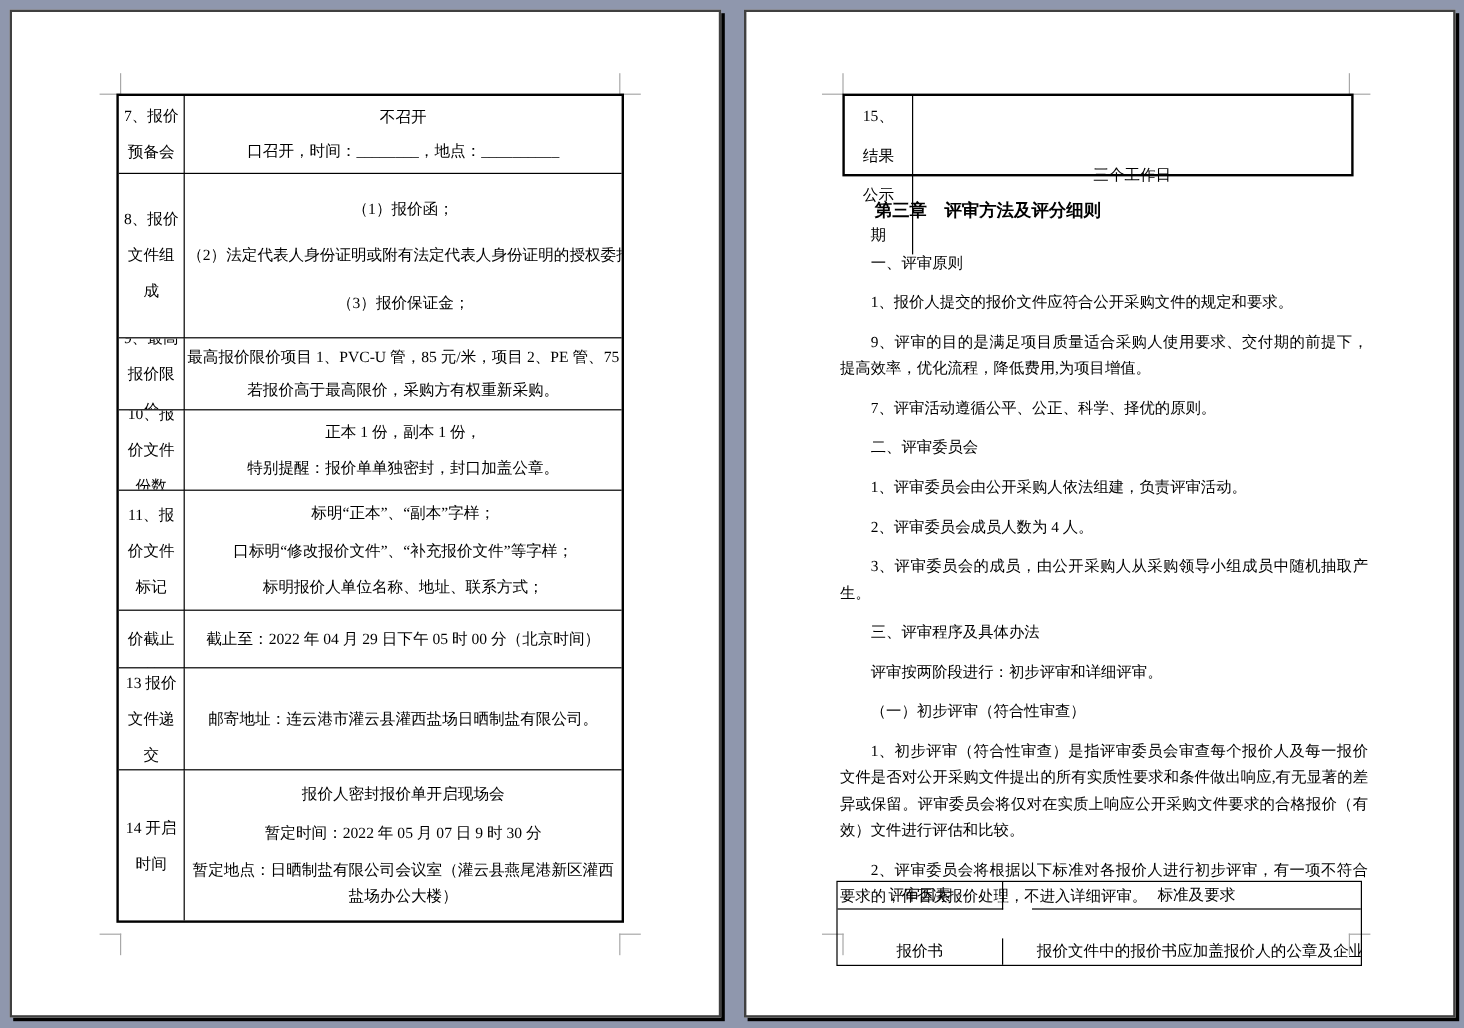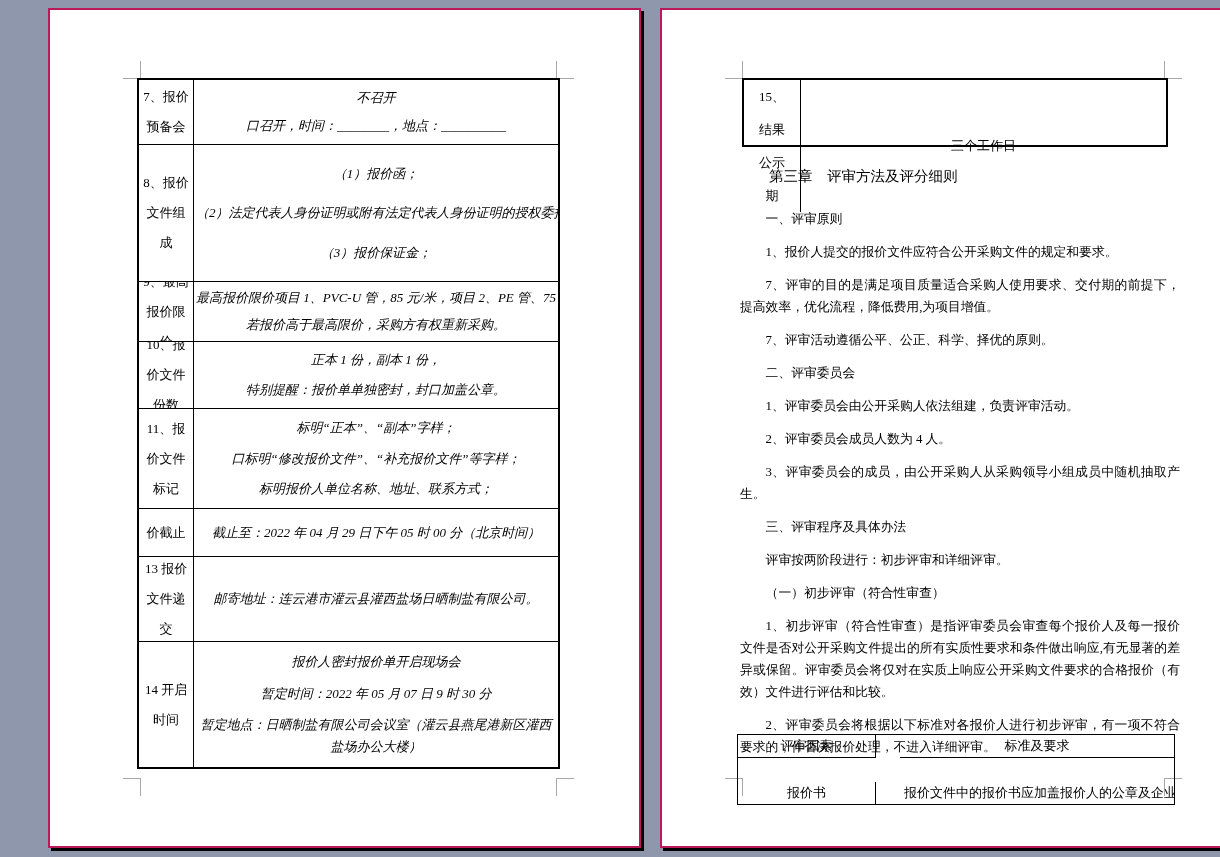--- a/index.html
+++ b/index.html
@@ -5,23 +5,22 @@
   html,body{margin:0;padding:0;}
   body{
     width:1220px;height:857px;overflow:hidden;
     background:#8f97ad;
     font-family:"Liberation Serif","DejaVu Serif",serif;
     color:#000;
     position:relative;
   }
   .page{
     position:absolute;top:8px;width:589px;height:836px;
-    background:#fff;border:2px solid #be185d;
+    background:#fff;border:2px solid #404040;
     box-shadow:3px 3px 0 #000;
-    margin-left:40px;
   }
   #page-left{left:8px;}
   #page-right{left:620px;}
 
   
   .mark{position:absolute;width:17px;height:17px;border:0 solid #a8a8a8;}
   .mark.tl{border-right:1px solid #a8a8a8;border-bottom:1px solid #a8a8a8;}
   .mark.tr{border-left:1px solid #a8a8a8;border-bottom:1px solid #a8a8a8;}
   .mark.bl{border-right:1px solid #a8a8a8;border-top:1px solid #a8a8a8;}
   .mark.br{border-left:1px solid #a8a8a8;border-top:1px solid #a8a8a8;}
@@ -38,42 +37,42 @@
     display:flex;align-items:center;justify-content:center;
     text-align:center;line-height:30px;padding:0 2px;overflow:hidden;
   }
   .info-table .ct{
     border-bottom:1px solid #000;
     display:flex;flex-direction:column;justify-content:space-evenly;
     text-align:center;padding:0 2px;overflow:hidden;
   }
   .info-table .lbl:nth-last-child(2){border-bottom:none;}
   .info-table .ct:last-child{border-bottom:none;}
-  .line{width:100%;font-style:italic;}
+  .line{width:100%;}
   .line.left{text-align:left;}
   .line.nowrap{white-space:nowrap;}
 
   
   .result-table{
     position:absolute;left:80px;top:68px;width:422px;height:65px;
     display:grid;grid-template-columns:57px 1fr;
     border:2px solid #000;font-size:13px;
   }
   .result-table .lbl{
     border-right:1px solid #000;display:flex;align-items:center;
     justify-content:center;text-align:center;line-height:33px;padding:0 14px;
   }
   .result-table .val{
     display:flex;align-items:center;justify-content:center;text-align:center;
   }
 
   
   .body-text{position:absolute;left:78px;top:133px;width:440px;}
   .chapter{
-    font-weight:normal;font-size:14.5px;line-height:24px;
+    font-weight:bold;font-size:14.5px;line-height:24px;
     text-indent:2em;margin:21px 0 20px;
   }
   .para{
     font-size:12.8px;line-height:22px;margin:0 0 11px;
     text-indent:2em;text-align:justify;
   }
 
   
   .eval-table{
     position:absolute;left:75px;top:724px;width:436px;
@@ -162,21 +161,21 @@
 
   <div class="result-table">
     <div class="lbl">15、结果公示期</div>
     <div class="val">三个工作日</div>
   </div>
 
   <div class="body-text">
     <div class="chapter">第三章　评审方法及评分细则</div>
     <p class="para">一、评审原则</p>
     <p class="para">1、报价人提交的报价文件应符合公开采购文件的规定和要求。</p>
-    <p class="para">7、评审的目的是满足项目质量适合采购人使用要求、交付期的前提下，提高效率，优化流程，降低费用,为项目增值。</p>
+    <p class="para">9、评审的目的是满足项目质量适合采购人使用要求、交付期的前提下，提高效率，优化流程，降低费用,为项目增值。</p>
     <p class="para">7、评审活动遵循公平、公正、科学、择优的原则。</p>
     <p class="para">二、评审委员会</p>
     <p class="para">1、评审委员会由公开采购人依法组建，负责评审活动。</p>
     <p class="para">2、评审委员会成员人数为 4 人。</p>
     <p class="para">3、评审委员会的成员，由公开采购人从采购领导小组成员中随机抽取产生。</p>
     <p class="para">三、评审程序及具体办法</p>
     <p class="para">评审按两阶段进行：初步评审和详细评审。</p>
     <p class="para">（一）初步评审（符合性审查）</p>
     <p class="para">1、初步评审（符合性审查）是指评审委员会审查每个报价人及每一报价文件是否对公开采购文件提出的所有实质性要求和条件做出响应,有无显著的差异或保留。评审委员会将仅对在实质上响应公开采购文件要求的合格报价（有效）文件进行评估和比较。</p>
     <p class="para">2、评审委员会将根据以下标准对各报价人进行初步评审，有一项不符合要求的，作否决报价处理，不进入详细评审。</p>

